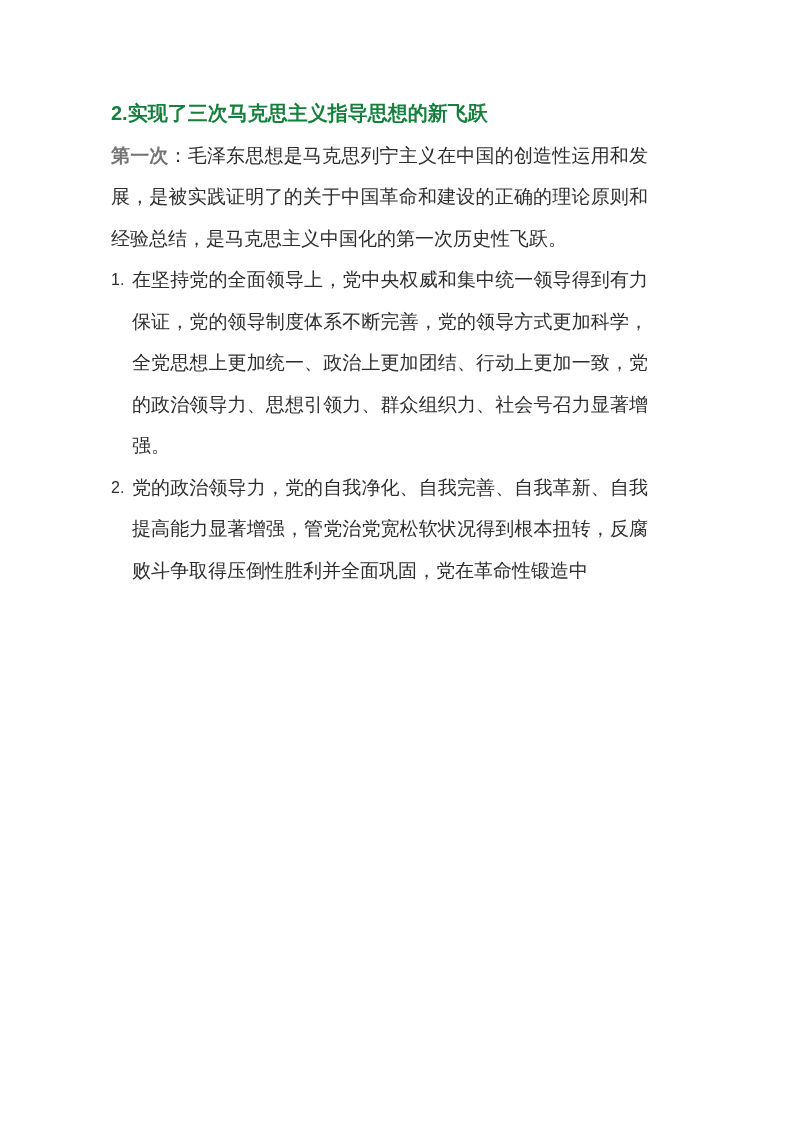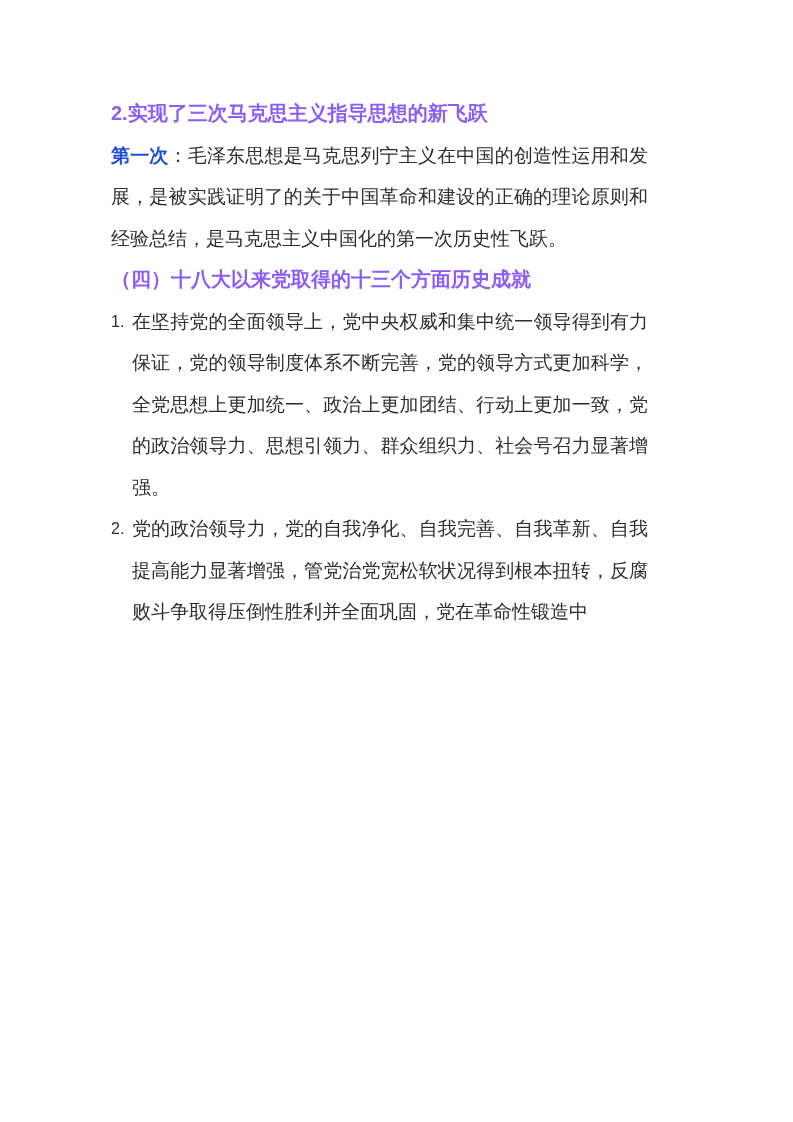--- a/index.html
+++ b/index.html
@@ -22,31 +22,31 @@
     width: 537px;
     font-size: 19px;
     line-height: 41.5px;
     color: #2e2e2e;
     text-align: justify;
   }
   .h1, .h2 {
     font-family: "Liberation Sans", sans-serif;
     font-weight: 700;
     font-size: 20px;
-    color: #8b5cf6;
+    color: #15803d;
     text-align: left;
     margin: 0;
   }
   .para {
     margin: 0;
   }
   .lead {
     font-family: "Liberation Sans", sans-serif;
     font-weight: 700;
-    color: #1d4ed8;
+    color: #737373;
   }
   .sep {
     color: #2e2e2e;
   }
   .list-item {
     display: flex;
     align-items: flex-start;
   }
   .li-num {
     flex: 0 0 21px;
@@ -65,21 +65,20 @@
 
 <div class="page">
   <div class="content">
 
     <div class="h1">2.实现了三次马克思主义指导思想的新飞跃</div>
 
     <p class="para"><span class="lead">第一次</span><span class="sep">：</span><span>毛泽东思想是马克思列宁主义在中国的创造性运用和发展，是被实践证明了的关于中国革命和建设的正确的理论原则和经验总结，是马克思主义中国化的第一次历史性飞跃。</span></p>
 
 
 
-    <div class="h2">（四）十八大以来党取得的十三个方面历史成就</div>
 
     <div class="list-item">
       <span class="li-num">1.</span>
       <span class="li-text">在坚持党的全面领导上，党中央权威和集中统一领导得到有力保证，党的领导制度体系不断完善，党的领导方式更加科学，全党思想上更加统一、政治上更加团结、行动上更加一致，党的政治领导力、思想引领力、群众组织力、社会号召力显著增强。</span>
     </div>
 
     <div class="list-item">
       <span class="li-num">2.</span>
       <span class="li-text">党的政治领导力，党的自我净化、自我完善、自我革新、自我提高能力显著增强，管党治党宽松软状况得到根本扭转，反腐败斗争取得压倒性胜利并全面巩固，党在革命性锻造中</span>
     </div>

